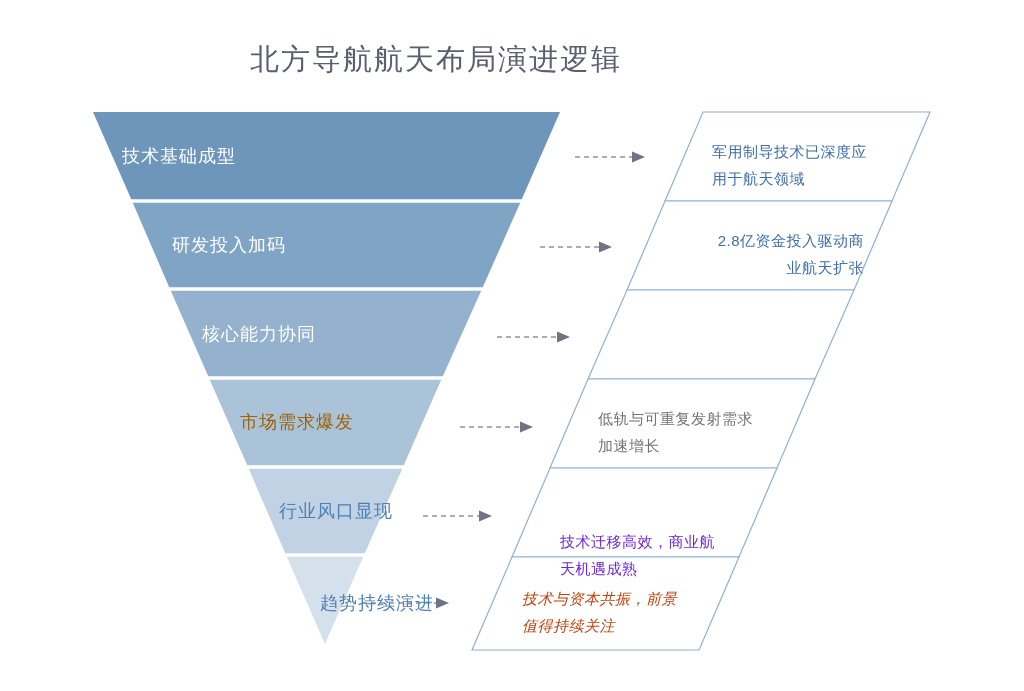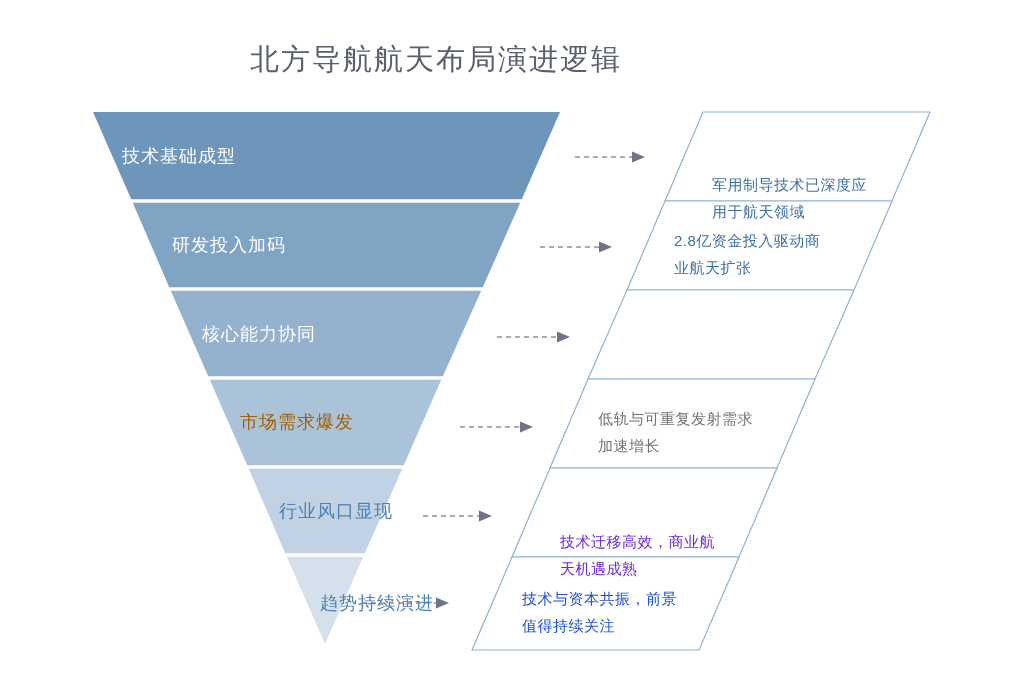--- a/index.html
+++ b/index.html
@@ -43,21 +43,21 @@
     letter-spacing: 0.5px;
     white-space: nowrap;
   }
   
   .fl-0 { left: 122px; top: 144px; text-align: right; }
   .fl-1 { left: 172px; top: 233px; }
   .fl-2 { left: 202px; top: 322px; }
   .fl-3 { left: 240px; top: 410px; }
   .fl-4 { left: 279px; top: 499px; }
   .fl-5 { left: 320px; top: 591px; }
-  .co-0 { left: 712px; top: 138px; margin-top: 33px; }
+  .co-0 { left: 712px; top: 138px; }
   .co-1 { left: 674px; top: 227px; }
   .co-2 { left: 636px; top: 316px; }
   .co-3 { left: 598px; top: 405px; }
   .co-4 { left: 560px; top: 494px; }
   .co-5 { left: 522px; top: 585px; }
 </style>
 </head>
 <body>
 
 <div class="stage">
@@ -122,30 +122,30 @@
   <div class="funnel-label fl-1" style="color: rgb(255, 255, 255);">研发投入加码</div>
   <div class="funnel-label fl-2" style="color: rgb(255, 255, 255);">核心能力协同</div>
   <div class="funnel-label fl-3" style="color: #a16207;">市场需求爆发</div>
   <div class="funnel-label fl-4" style="color: rgb(78, 129, 180);">行业风口显现</div>
   <div class="funnel-label fl-5" style="color: rgb(78, 129, 180);">趋势持续演进</div>
 
   <div class="callout-text co-0" style="color: rgb(63, 111, 168);">
     <div>军用制导技术已深度应</div>
     <div>用于航天领域</div>
   </div>
-  <div class="callout-text co-1" style="color: rgb(63, 111, 168);">
+  <div class="callout-text co-1" style="color: rgb(63, 111, 168); text-align: right;">
     <div>2.8亿资金投入驱动商</div>
     <div>业航天扩张</div>
   </div>
   <div class="callout-text co-3" style="color: #737373;">
     <div>低轨与可重复发射需求</div>
     <div>加速增长</div>
   </div>
   <div class="callout-text co-4" style="color: #6d28d9; margin-top: 34px;">
     <div>技术迁移高效，商业航</div>
     <div>天机遇成熟</div>
   </div>
-  <div class="callout-text co-5" style="color: #1d4ed8;">
+  <div class="callout-text co-5" style="color: #c2410c; font-style: italic;">
     <div>技术与资本共振，前景</div>
     <div>值得持续关注</div>
   </div>
 
 </div>
 
 </body></html>

